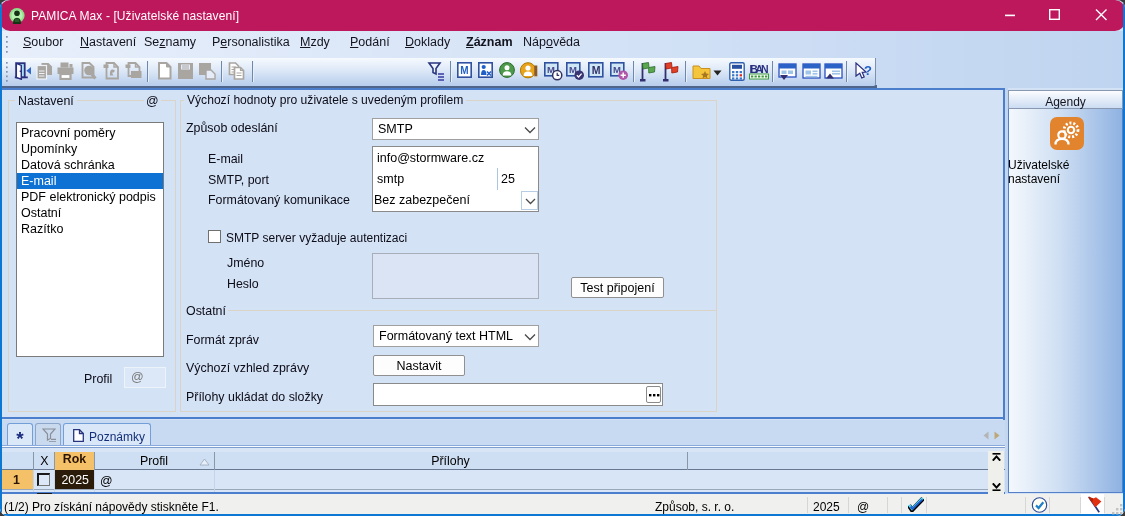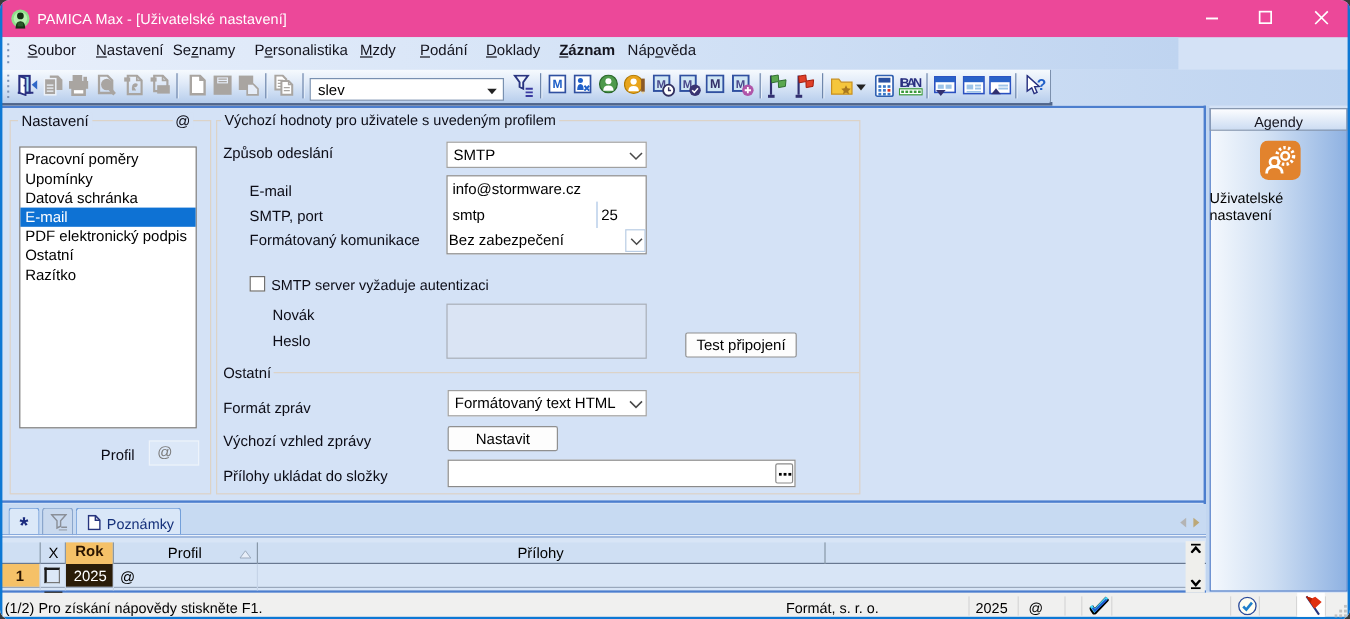--- a/index.html
+++ b/index.html
@@ -2,24 +2,24 @@
 <html><head>
 <meta charset="utf-8">
 <style>
   * { margin:0; padding:0; box-sizing:border-box; }
   html,body { width:1125px; height:516px; background:#3a3a3a; overflow:hidden; }
   body { font-family:"Liberation Sans", sans-serif; }
   #win { position:absolute; left:0; top:0; width:1125px; height:516px;
          border-radius:8px; overflow:hidden; background:#d4e2f6; }
   .abs { position:absolute; }
   
-  #titlebar { position:absolute; left:0; top:0; width:1125px; height:31px; background:#ec4899; }
+  #titlebar { position:absolute; left:0; top:0; width:1125px; height:31px; background:#be185d;border-radius:10px; }
   #titletext { position:absolute; left:31px; top:9px; color:#fff; font-size:12px; letter-spacing:0.1px; }
   
-  #menurow { position:absolute; left:0; top:31px; width:982px; height:27px;
+  #menurow { position:absolute; left:0; top:31px; width:1125px; height:27px;
              background:linear-gradient(to right,#e8effb 0%,#d3e2f6 55%,#bfd4f0 100%); }
   .mi { position:absolute; top:4px; font-size:12.5px; color:#14141e; }
   
   #toolrow { position:absolute; left:0; top:58px; width:1125px; height:30px;
              background:linear-gradient(to right,#e8effb 0%,#d3e2f6 55%,#bfd4f0 100%); }
   #toolstrip { position:absolute; left:0; top:0; width:876px; height:28px;
              background:linear-gradient(#f6fafe 0%,#e0eaf8 40%,#b6cdec 100%);
              border-right:1px solid #7c90ad;
              border-bottom-right-radius:2px; }
   #toolshadow { position:absolute; left:0; top:27px; width:877px; height:3px; background:#50658a; }
@@ -168,26 +168,20 @@
           <path d="M3.5 5 H8 M3.5 7.5 H8 M3.5 10 H8"></path>
         </g>
       <path d="M6.5 5.5 H12.5 L15.5 8.5 V17 H6.5 Z" fill="#fff" stroke="#a9a5a1" stroke-width="1.7"></path>
       <path d="M12.5 5.5 V8.5 H15.5" fill="none" stroke="#a9a5a1" stroke-width="1.2"></path>
       <g stroke="#a9a5a1" stroke-width="1.1">
           <path d="M8.5 11 H13.5 M8.5 13.5 H13.5"></path>
         </g>
     </svg>
     <div class="tsep" style="left:252px"></div>
 
-    <div class="abs" style="left:258px;top:7px;width:162px;height:19px;background:#fff;border:1px solid #7890b0">
-      <span style="position:absolute;left:6px;top:2px;font-size:12.5px">slev</span>
-      <svg class="abs" style="left:146px;top:7px" width="10" height="6" viewBox="0 0 10 6">
-          <path d="M1 1 H9 L5 5.5 Z" fill="#222"></path>
-        </svg>
-    </div>
 
     <svg class="abs" style="left:427px;top:4px" width="19" height="19" viewBox="0 0 19 19">
       <path d="M2 1 H13 L9 6.5 V12 L6 10.5 V6.5 Z" fill="#eef4fc" stroke="#2a3580" stroke-width="1.6"></path>
       <g stroke="#3a3aa0" stroke-width="1.6">
           <path d="M11 12 H17 M11 15 H17 M11 18 H17"></path>
         </g>
     </svg>
     <div class="tsep" style="left:450px"></div>
 
     <svg class="abs" style="left:457px;top:4px" width="15" height="16" viewBox="0 0 15 16">
@@ -365,21 +359,21 @@
     <div class="abs" style="left:148px;top:44px;width:17px;height:19px;border:1px solid #b8cce4">
       <svg class="abs" style="left:3px;top:6px" width="11" height="7" viewBox="0 0 11 7">
           <path d="M1 1 L5.5 5.5 L10 1" fill="none" stroke="#4a4a4a" stroke-width="1.3"></path>
         </svg>
     </div>
   </div>
 
   <div class="abs" style="left:208px;top:230px;width:13px;height:13px;background:#fff;border:1px solid #707070"></div>
   <div class="lbl" style="left:226px;top:231px;font-size:12px">SMTP server vyžaduje autentizaci</div>
 
-  <div class="lbl" style="left:227px;top:256px">Novák</div>
+  <div class="lbl" style="left:227px;top:256px">Jméno</div>
   <div class="lbl" style="left:227px;top:277px">Heslo</div>
   <div class="abs" style="left:372px;top:253px;width:167px;height:46px;background:#dae4f4;border:1px solid #a8aeb8"></div>
   <div class="abs" style="left:571px;top:277px;width:93px;height:21px;background:#fdfdfd;border:1px solid #909090;border-radius:2px;text-align:center;font-size:12.5px;padding-top:3px">Test připojení</div>
 
   <div class="lbl" style="left:186px;top:304px">Ostatní</div>
   <div class="abs" style="left:228px;top:310px;width:488px;height:1px;background:#dcd3c7"></div>
 
   <div class="lbl" style="left:186px;top:333px">Formát zpráv</div>
   <div class="inp" style="left:373px;top:325px;width:166px;height:22px;border-color:#a0a0a0">
     <span style="position:absolute;left:5px;top:3px">Formátovaný text HTML</span>
@@ -480,21 +474,21 @@
         <path d="M0.8 7.6 L4.5 3.4 L8.2 7.6" fill="none" stroke="#000" stroke-width="2"></path>
       </svg>
     <svg class="abs" style="left:992px;top:35px" width="9" height="8" viewBox="0 0 9 8">
         <rect x="0.5" y="6.4" width="8" height="1.6" fill="#000"></rect>
         <path d="M0.8 0.4 L4.5 4.6 L8.2 0.4" fill="none" stroke="#000" stroke-width="2"></path>
       </svg>
   </div>
 
   <div id="statusbar">
     <div class="stext" style="left:4px">(1/2) Pro získání nápovědy stiskněte F1.</div>
-    <div class="stext" style="left:655px">Formát, s. r. o.</div>
+    <div class="stext" style="left:655px">Způsob, s. r. o.</div>
     <div class="stext" style="left:813px">2025</div>
     <div class="stext" style="left:857px">@</div>
     <div class="ssep" style="left:807px"></div>
     <div class="ssep" style="left:848px"></div>
     <div class="ssep" style="left:887px"></div>
     <div class="ssep" style="left:901px"></div>
     <div class="ssep" style="left:926px"></div>
     <div class="ssep" style="left:1025px"></div>
     <div class="ssep" style="left:1049px"></div>
     <div class="ssep" style="left:1080px"></div>

